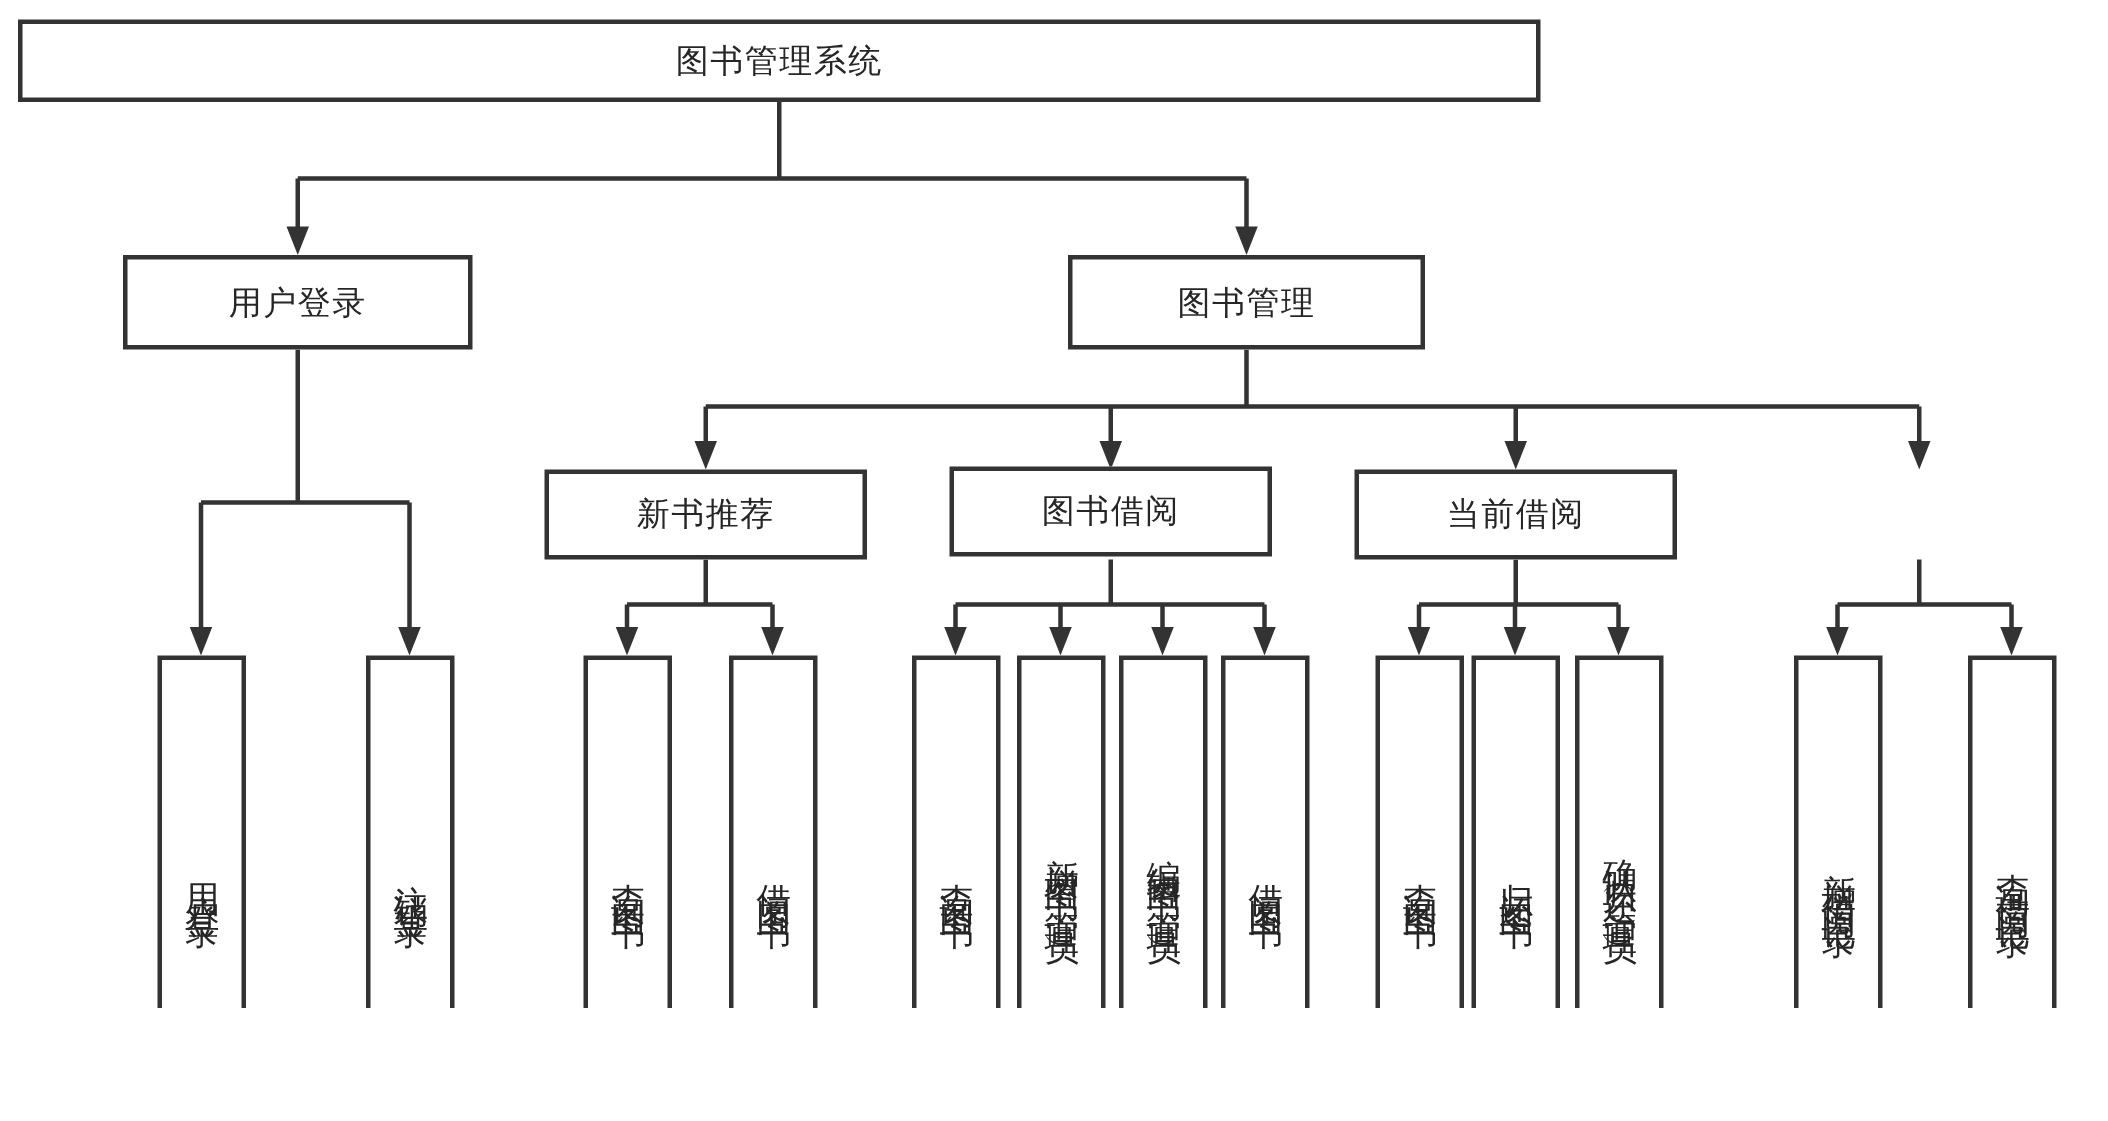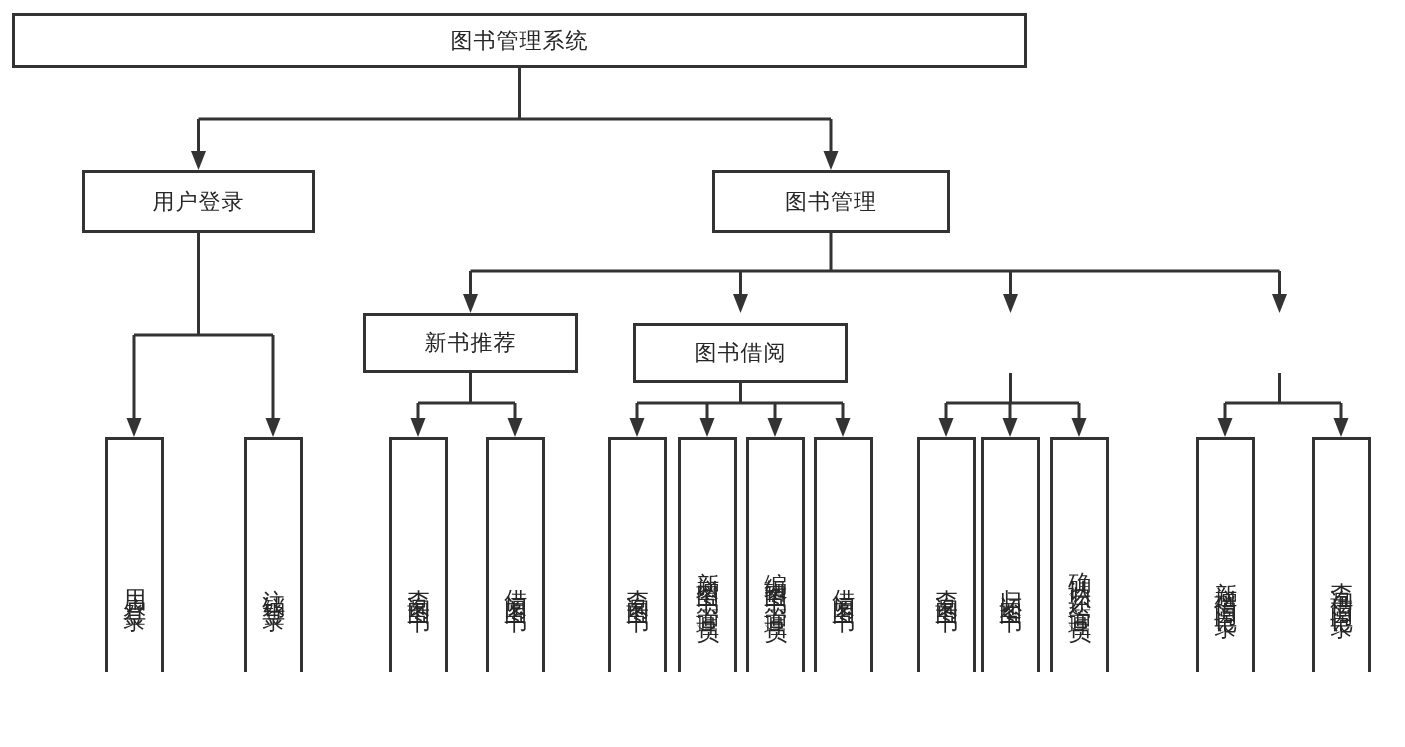--- a/index.html
+++ b/index.html
@@ -101,22 +101,25 @@
   <div class="box" style="left:82px;top:170px;width:233px;height:63px;">
     <span class="hlabel">用户登录</span>
   </div>
   <div class="box" style="left:712px;top:170px;width:238px;height:63px;">
     <span class="hlabel">图书管理</span>
   </div>
 
   <div class="box" style="left:363px;top:313px;width:215px;height:60px;">
     <span class="hlabel">新书推荐</span>
   </div>
-  <div class="box" style="left:633px;top:323px;width:215px;height:60px;">
+  <div class="box" style="left:633px;top:311px;width:215px;height:60px;">
     <span class="hlabel">图书借阅</span>
+  </div>
+  <div class="box" style="left:903px;top:313px;width:215px;height:60px;">
+    <span class="hlabel">当前借阅</span>
   </div>
 
   <div class="box leaf" style="left:105px;top:437px;width:59px;height:296px;">
     <span class="vlabel">用户登录</span>
   </div>
   <div class="box leaf" style="left:244px;top:437px;width:59px;height:296px;">
     <span class="vlabel">注销登录</span>
   </div>
   <div class="box leaf" style="left:389px;top:437px;width:59px;height:296px;">
     <span class="vlabel">查询图书</span>

